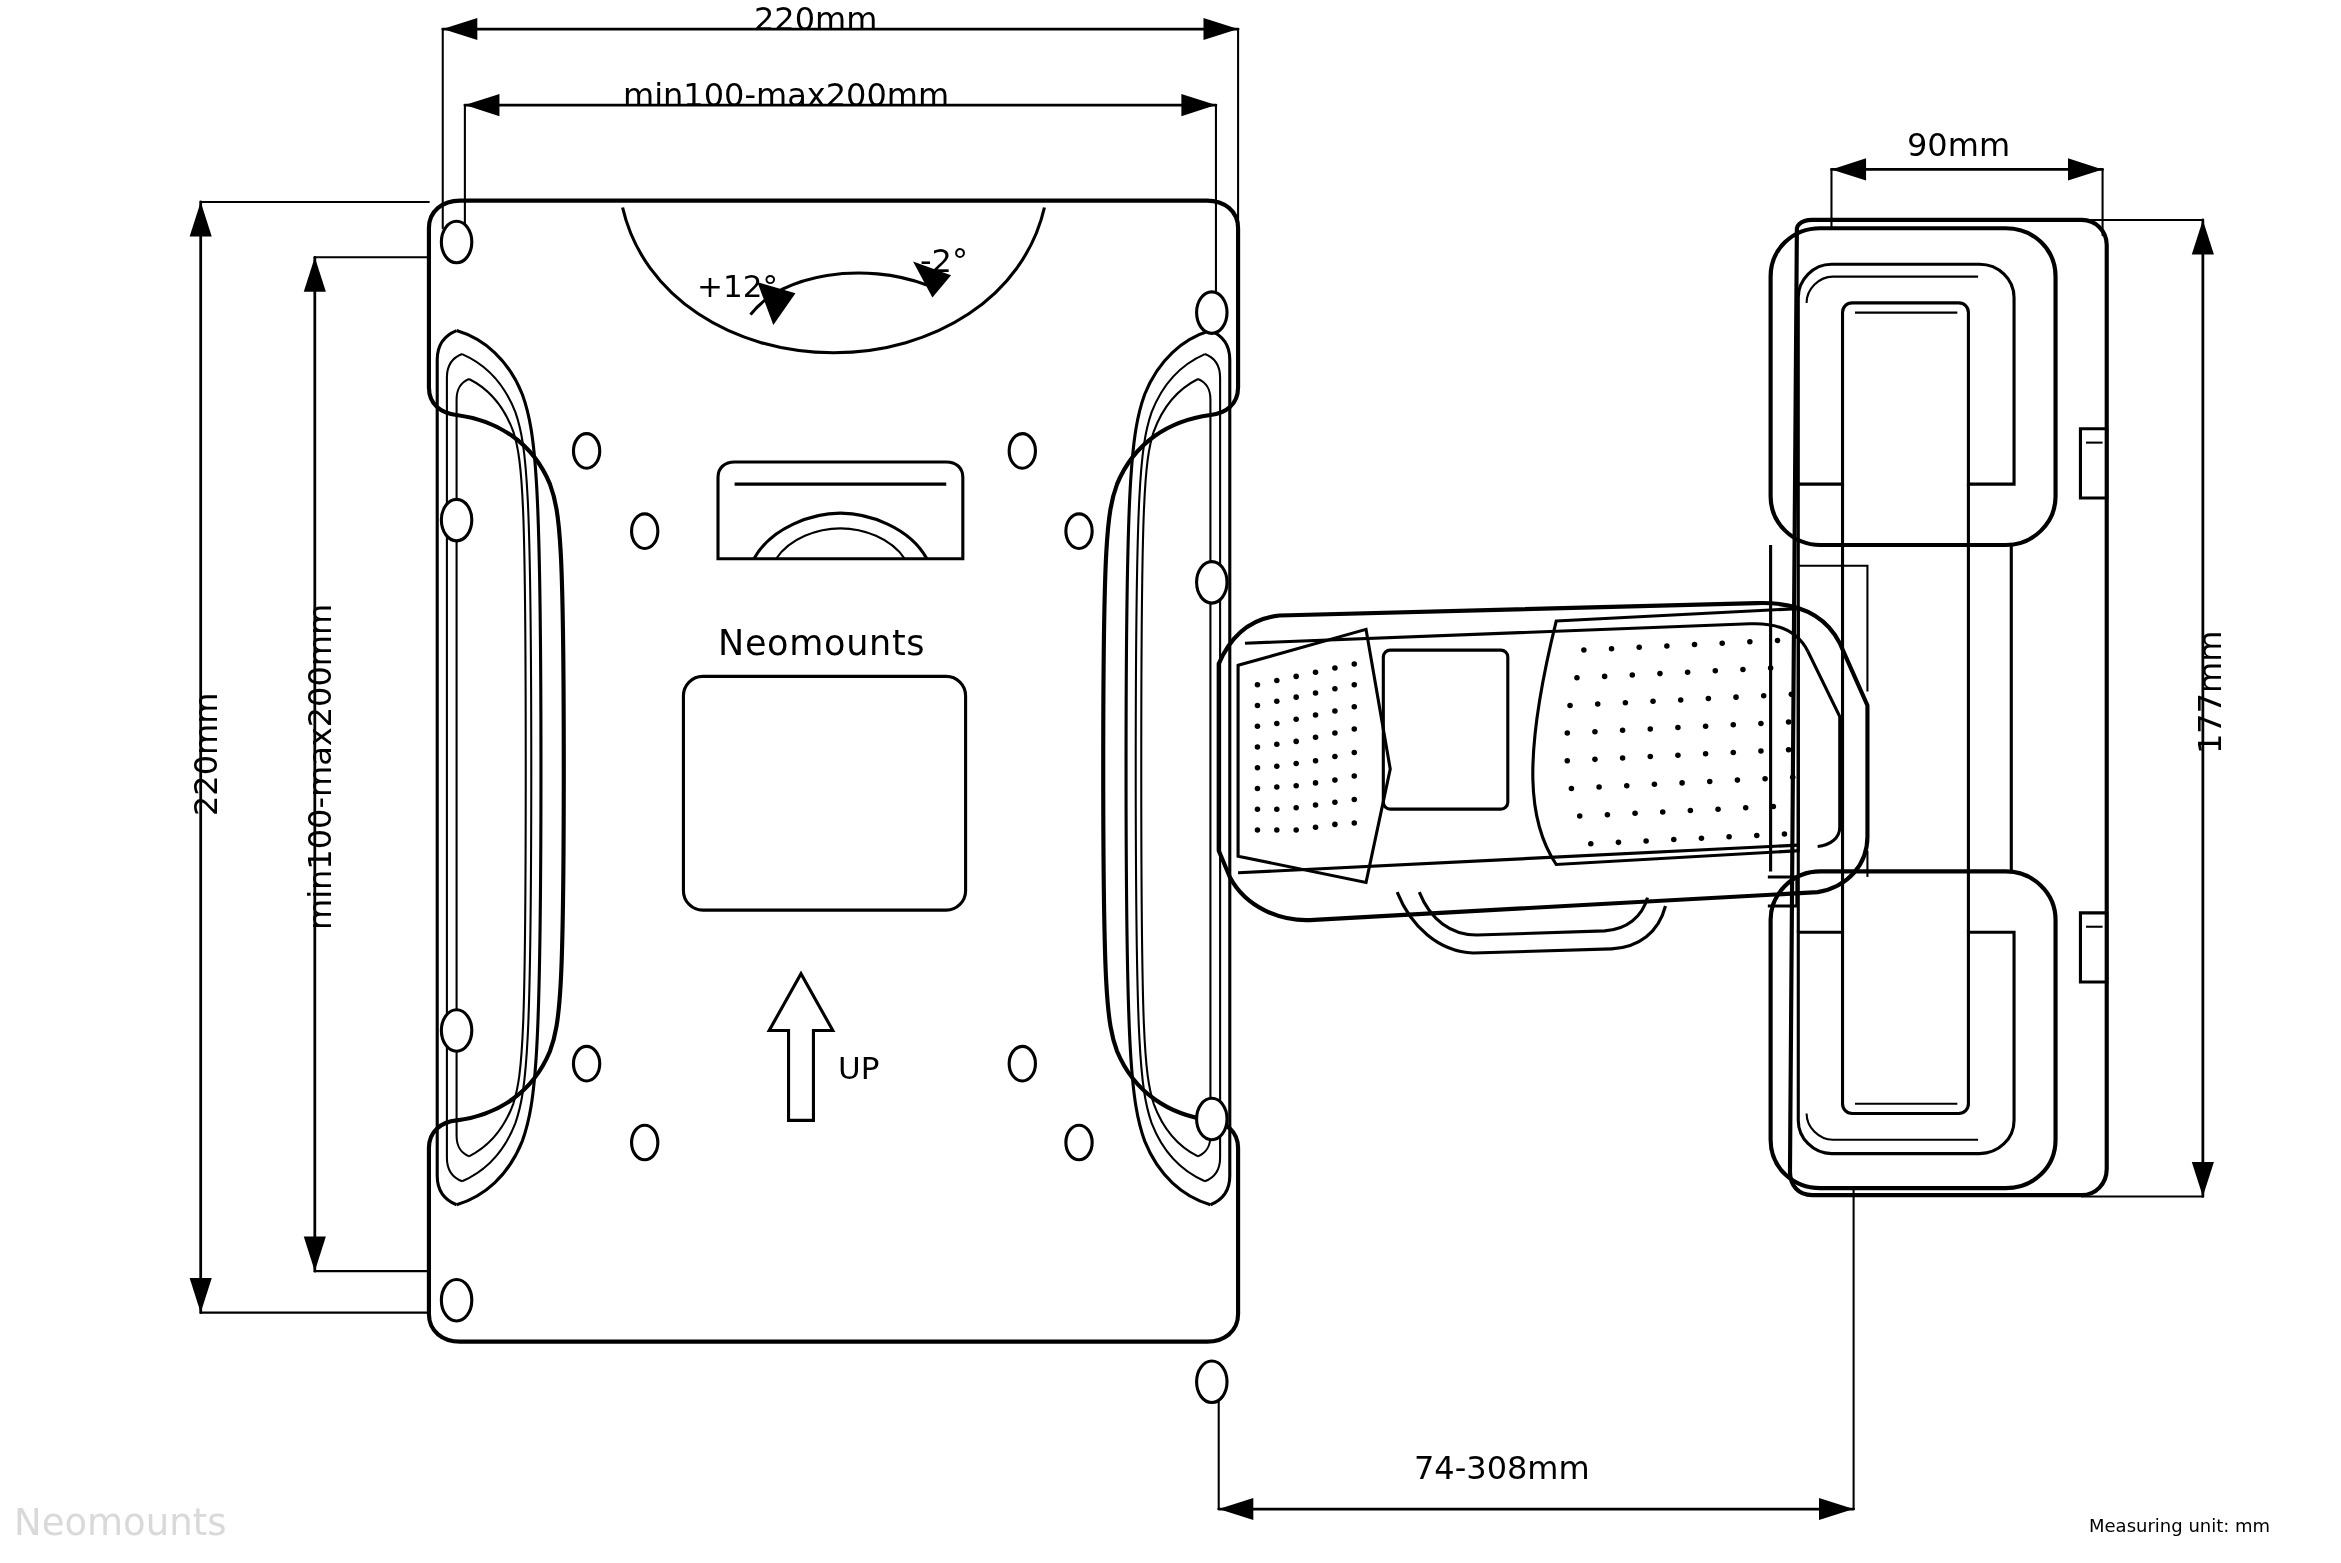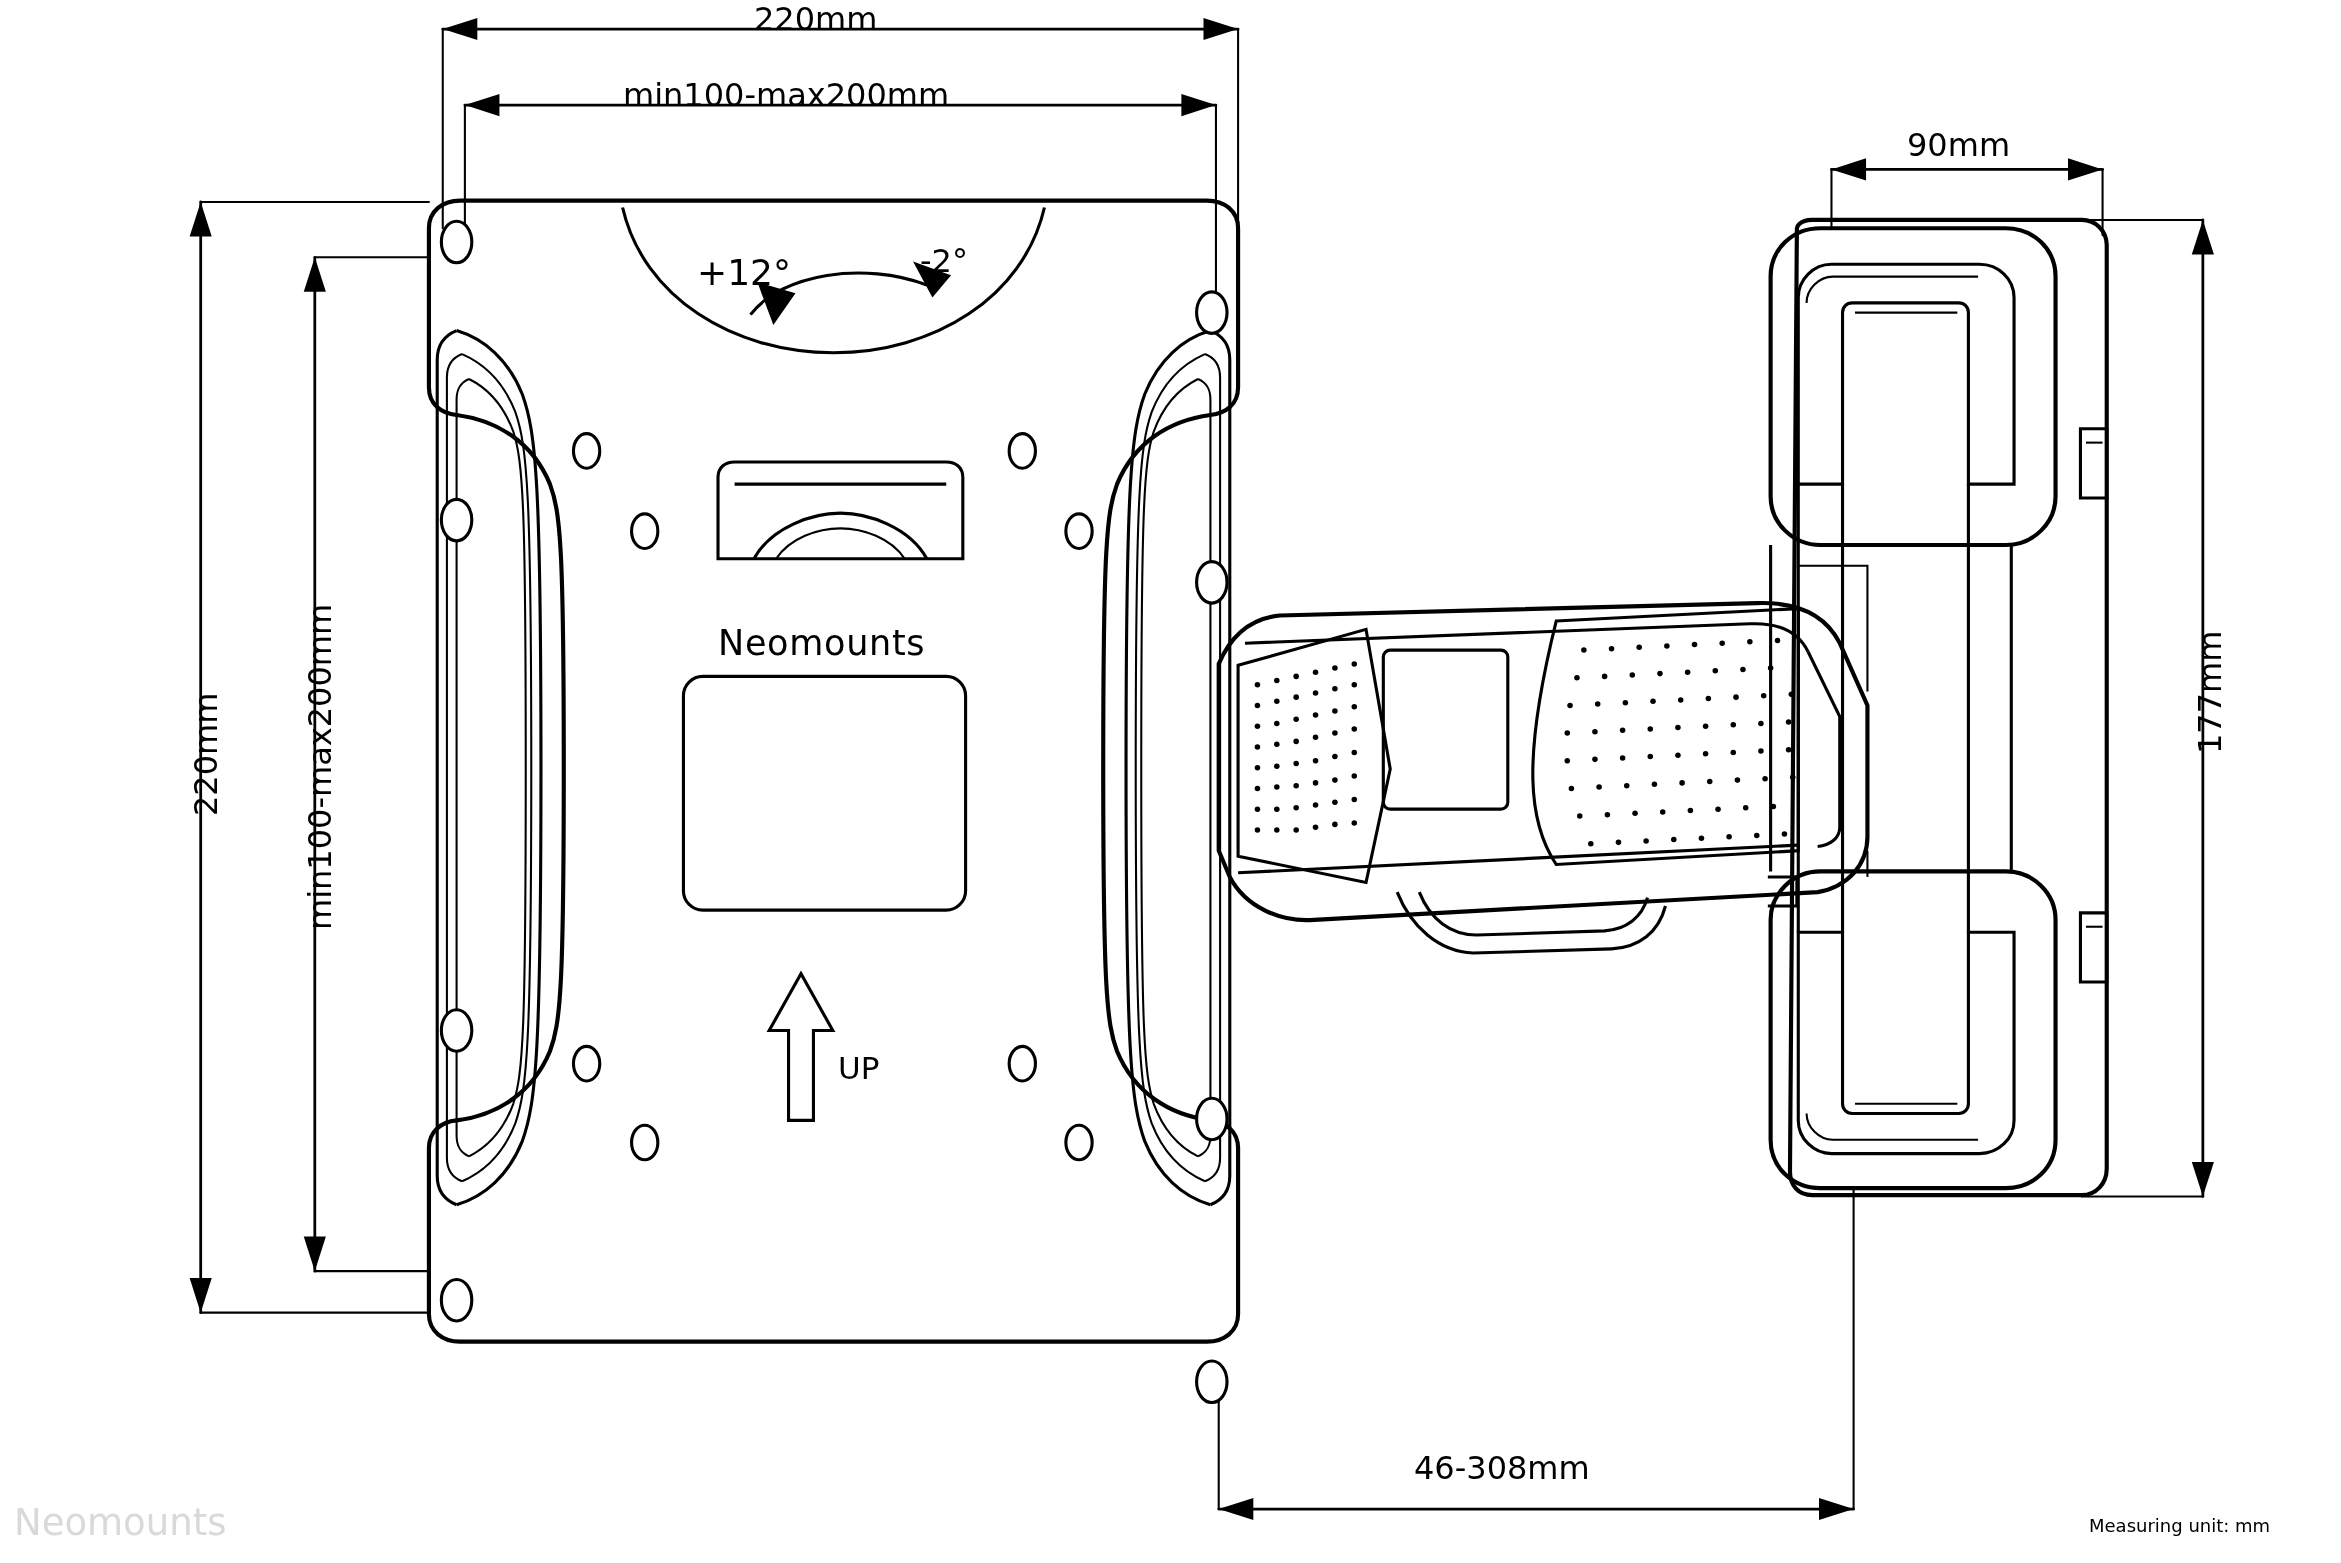--- a/index.html
+++ b/index.html
@@ -424,23 +424,23 @@
   <div class="lbl" style="left:623px;top:76px;font-size:32px;">min100-max200mm</div>
 
   <div class="lbl vert" style="left:187px;top:816px;font-size:32px;transform:rotate(-90deg);">220mm</div>
 
   <div class="lbl vert" style="left:301px;top:930px;font-size:32px;transform:rotate(-90deg);">min100-max200mm</div>
 
   <div class="lbl" style="left:1907px;top:126px;font-size:32px;text-align:right;">90mm</div>
 
   <div class="lbl vert" style="left:2191px;top:754px;font-size:32px;transform:rotate(-90deg);">177mm</div>
 
-  <div class="lbl" style="left:1414px;top:1449px;font-size:32px;">46-308mm</div>
-
-  <div class="lbl" style="left:697px;top:252px;font-size:36px;">+12°</div>
+  <div class="lbl" style="left:1414px;top:1449px;font-size:32px;">74-308mm</div>
+
+  <div class="lbl" style="left:697px;top:268px;font-size:31px;">+12°</div>
 
   <div class="lbl" style="left:920px;top:242px;font-size:32px;">-2°</div>
 
   <div class="lbl" style="left:718px;top:623px;font-size:35px;letter-spacing:0.7px;">Neomounts</div>
 
   <div class="lbl" style="left:838px;top:1050px;font-size:31px;">UP</div>
 
   <div class="brand" style="left:14px;top:1501px;font-size:37px;">Neomounts</div>
 
   <div class="lbl" style="left:2089px;top:1515px;font-size:18px;">Measuring unit: mm</div>

